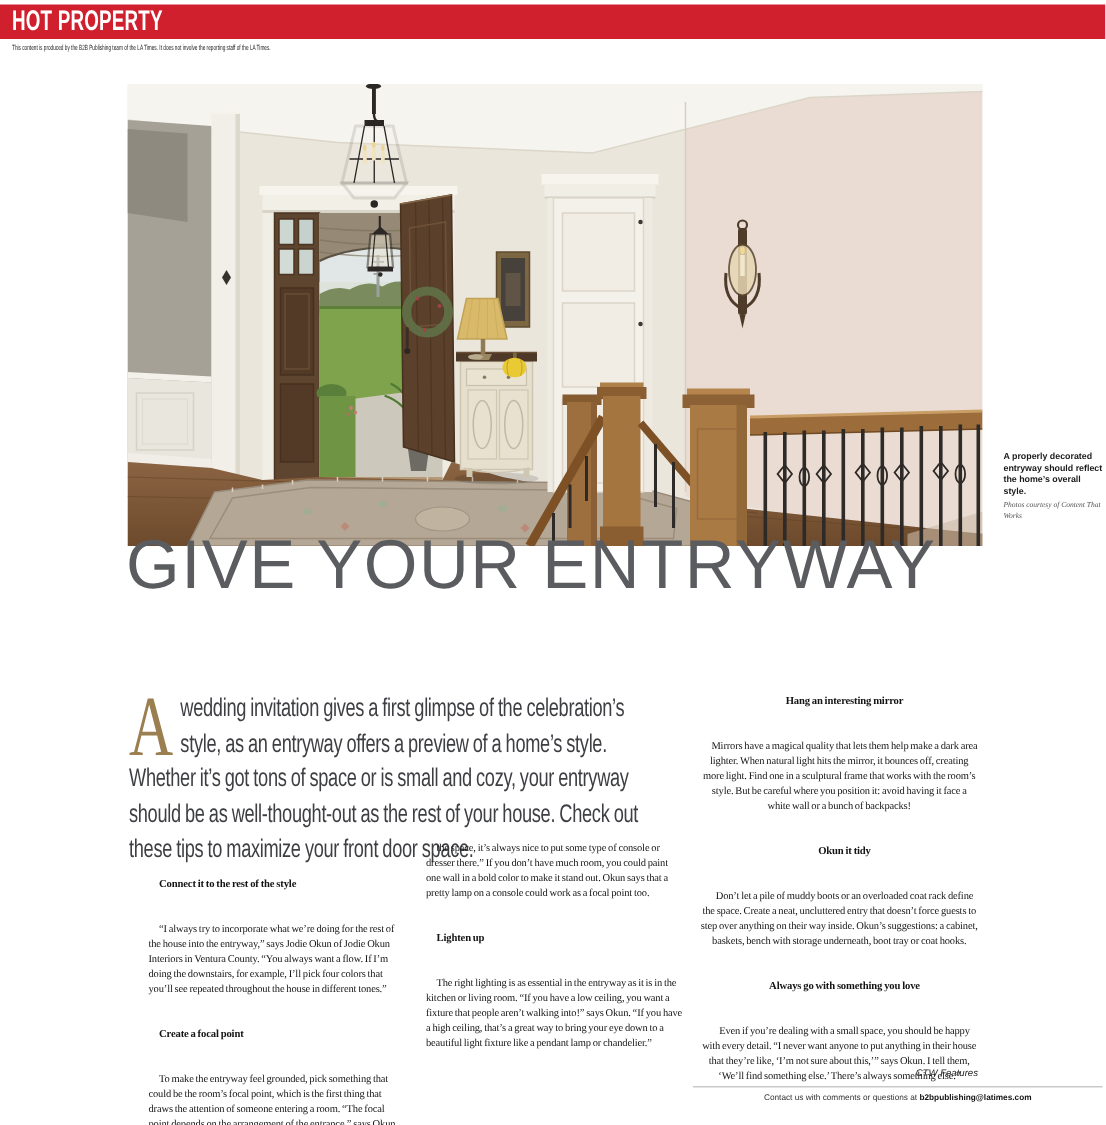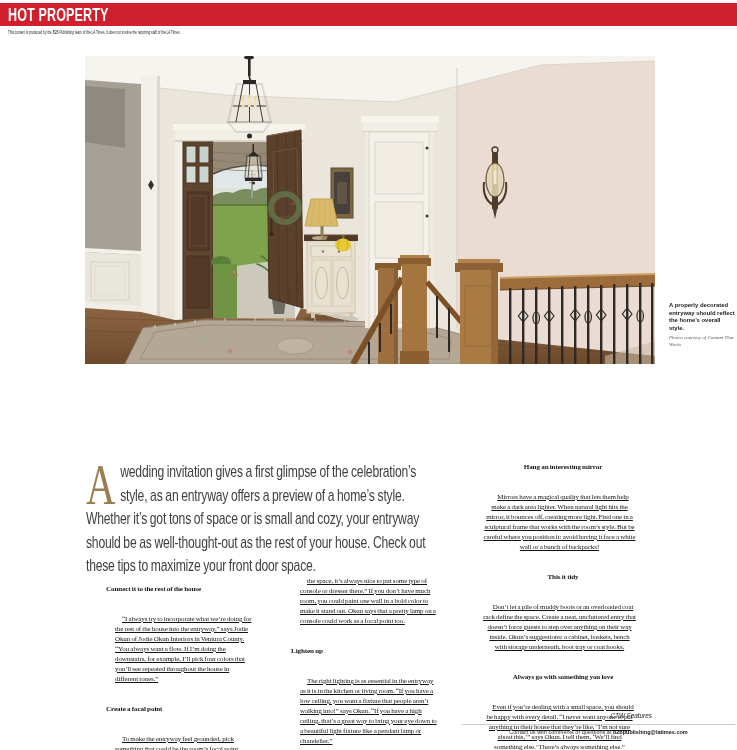--- a/index.html
+++ b/index.html
@@ -31,21 +31,21 @@
 
   
   .lead{left:86px;top:460px;width:500px;transform:scaleX(.715);transform-origin:left top;
         font-family:"Liberation Sans",sans-serif;font-size:17px;line-height:23.5px;
         letter-spacing:-.3px;word-spacing:-.5px;color:#3e3f43;}
   .dropcap{float:left;font-family:"Liberation Serif",serif;font-size:57px;line-height:44px;
         color:#9c7f51;margin:3px 7px 0 0;}
 
   
   .col{font-size:7px;line-height:10px;letter-spacing:-.1px;word-spacing:-.4px;color:#141414;}
-  .col p{margin:16px;text-indent:7px;text-decoration:underline;}
+  .col p{margin:0;text-indent:7px;}
   .col .sub{font-weight:700;font-size:7.1px;margin:20px 0 20px 0;text-indent:7px;}
   .col .sub.first{margin-top:0;}
   .byline{left:467px;top:712px;width:185px;text-align:right;font-family:"Liberation Sans",sans-serif;
         font-style:italic;font-size:6.4px;color:#222;}
 
   
   .footer-rule{left:462px;top:724px;width:273px;height:1px;background:#c9c9c9;}
   .footer-contact{left:462px;top:729px;width:273px;text-align:center;
         font-family:"Liberation Sans",sans-serif;font-size:5.5px;color:#333;}
   .footer-contact b{color:#111;}
@@ -298,43 +298,44 @@
       <circle cx="164.5" cy="80" r="2.5" fill="#2b2724"></circle>
     </g>
   </svg>
 
   <div class="abs caption">
     <div class="cap-bold">A properly decorated entryway should reflect the home’s overall style.</div>
     <div class="cap-credit">Photos courtesy of Content That Works</div>
   </div>
 
   <div class="abs headline">
+    <div>GIVE YOUR ENTRYWAY</div>
   </div>
 
   <div class="abs lead">
     <span class="dropcap">A</span><span>wedding invitation gives a first glimpse of the celebration’s style, as an entryway offers a preview of a home’s style. Whether it’s got tons of space or is small and cozy, your entryway should be as well-thought-out as the rest of your house. Check out these tips to maximize your front door space.</span>
   </div>
 
   <div class="abs col" style="left:99px;top:584px;width:170px;">
-    <div class="sub first">Connect it to the rest of the house</div>
+    <div class="sub first">Connect it to the rest of the style</div>
     <p>“I always try to incorporate what we’re doing for the rest of the house into the entryway,” says Jodie Okun of Jodie Okun Interiors in Ventura County. “You always want a flow. If I’m doing the downstairs, for example, I’ll pick four colors that you’ll see repeated throughout the house in different tones.”</p>
     <div class="sub">Create a focal point</div>
     <p>To make the entryway feel grounded, pick something that could be the room’s focal point, which is the first thing that draws the attention of someone entering a room. “The focal point depends on the arrangement of the entrance,” says Okun. “If there’s a wall to anchor</p>
   </div>
 
   <div class="abs col" style="left:284px;top:560px;width:172px;">
     <p>the space, it’s always nice to put some type of console or dresser there.” If you don’t have much room, you could paint one wall in a bold color to make it stand out. Okun says that a pretty lamp on a console could work as a focal point too.</p>
     <div class="sub">Lighten up</div>
     <p>The right lighting is as essential in the entryway as it is in the kitchen or living room. “If you have a low ceiling, you want a fixture that people aren’t walking into!” says Okun. “If you have a high ceiling, that’s a great way to bring your eye down to a beautiful light fixture like a pendant lamp or chandelier.”</p>
   </div>
 
   <div class="abs col" style="left:467px;top:462px;width:185px;text-align:center;">
     <div class="sub first">Hang an interesting mirror</div>
     <p>Mirrors have a magical quality that lets them help make a dark area lighter. When natural light hits the mirror, it bounces off, creating more light. Find one in a sculptural frame that works with the room’s style. But be careful where you position it: avoid having it face a white wall or a bunch of backpacks!</p>
-    <div class="sub">This it tidy</div>
+    <div class="sub">Okun it tidy</div>
     <p>Don’t let a pile of muddy boots or an overloaded coat rack define the space. Create a neat, uncluttered entry that doesn’t force guests to step over anything on their way inside. Okun’s suggestions: a cabinet, baskets, bench with storage underneath, boot tray or coat hooks.</p>
     <div class="sub">Always go with something you love</div>
     <p>Even if you’re dealing with a small space, you should be happy with every detail. “I never want anyone to put anything in their house that they’re like, ‘I’m not sure about this,’” says Okun. I tell them, ‘We’ll find something else.’ There’s always something else.”</p>
   </div>
 
   <div class="abs byline">CTW Features</div>
 
   <div class="abs footer-rule"></div>
   <div class="abs footer-contact">
     <span>Contact us with comments or questions at </span><b>b2bpublishing@latimes.com</b>

